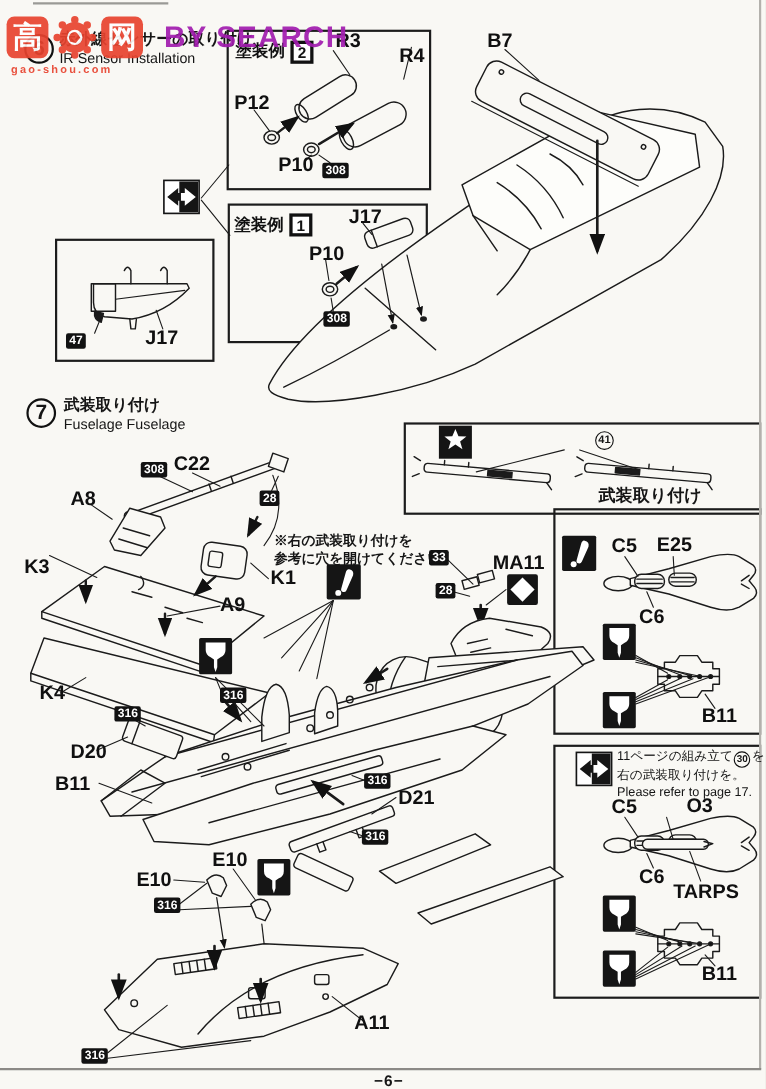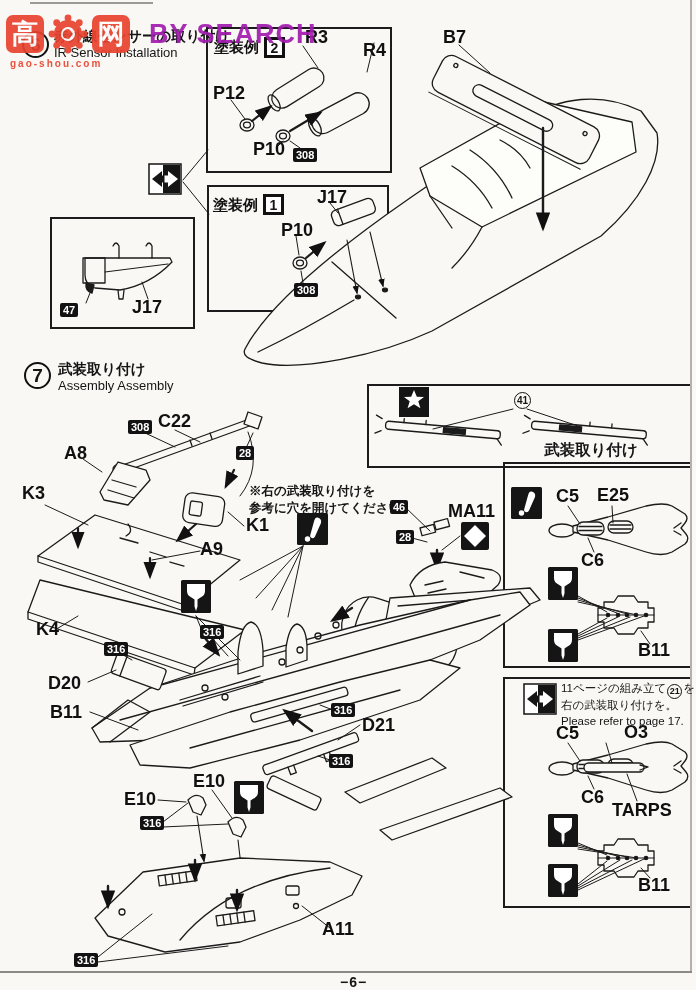--- a/index.html
+++ b/index.html
@@ -67,21 +67,21 @@
 
   <div class="circ step" style="left:22px;top:31px">6</div>
   <div class="steptitle" style="left:54px;top:27px">
     <span class="jp">赤外線センサーの取り付け</span>
     <span class="en">IR Sensor Installation</span>
   </div>
 
   <div class="circ step" style="left:24px;top:362px">7</div>
   <div class="steptitle" style="left:58px;top:360px">
     <span class="jp">武装取り付け</span>
-    <span class="en">Assembly Assembly</span>
+    <span class="en">Fuselage Fuselage</span>
   </div>
 
   <div class="box" style="left:206px;top:27px;width:186px;height:146px"></div>
   <div class="box" style="left:207px;top:185px;width:182px;height:127px"></div>
   <div class="box" style="left:50px;top:217px;width:145px;height:112px"></div>
   <div class="box" style="left:367px;top:384px;width:325px;height:84px"></div>
   <div class="box" style="left:503px;top:462px;width:189px;height:206px"></div>
   <div class="box" style="left:503px;top:677px;width:189px;height:231px"></div>
 
   <svg id="artlayer" width="696" height="990" viewBox="0 0 696 990">
@@ -444,62 +444,62 @@
 
   <div class="plabel md" style="left:213px;top:197px">塗装例</div>
   <div class="numbox" style="left:263px;top:194px">1</div>
   <div class="plabel lg" style="left:317px;top:188px">J17</div>
   <div class="plabel lg" style="left:281px;top:221px">P10</div>
   <div class="chip" style="left:294px;top:283px">308</div>
 
   <div class="chip" style="left:60px;top:303px">47</div>
   <div class="plabel lg" style="left:132px;top:298px">J17</div>
 
-  <div class="circ small" style="left:514px;top:392px">41</div>
+  <div class="circ small" style="left:541px;top:392px">41</div>
 
   <div class="chip" style="left:128px;top:420px">308</div>
   <div class="plabel lg" style="left:158px;top:412px">C22</div>
   <div class="chip" style="left:236px;top:446px">28</div>
   <div class="plabel lg" style="left:64px;top:444px">A8</div>
 
-  <div class="plabel lg" style="left:22px;top:484px">K3</div>
+  <div class="plabel lg" style="left:22px;top:506px">K3</div>
   <div class="plabel lg" style="left:246px;top:516px">K1</div>
   <div class="plabel lg" style="left:200px;top:540px">A9</div>
   <div class="plabel lg" style="left:36px;top:620px">K4</div>
 
   <div class="notetext" style="left:249px;top:483px">※右の武装取り付けを</div>
   <div class="notetext" style="left:249px;top:500px">参考に穴を開けてください。</div>
 
-  <div class="chip" style="left:390px;top:500px">46</div>
+  <div class="chip" style="left:390px;top:500px">33</div>
   <div class="chip" style="left:396px;top:530px">28</div>
   <div class="plabel lg" style="left:448px;top:502px">MA11</div>
 
   <div class="chip" style="left:104px;top:642px">316</div>
   <div class="chip" style="left:200px;top:625px">316</div>
-  <div class="plabel lg" style="left:48px;top:674px">D20</div>
+  <div class="plabel lg" style="left:64px;top:674px">D20</div>
   <div class="plabel lg" style="left:50px;top:703px">B11</div>
   <div class="chip" style="left:331px;top:703px">316</div>
   <div class="plabel lg" style="left:362px;top:716px">D21</div>
   <div class="chip" style="left:329px;top:754px">316</div>
 
   <div class="plabel lg" style="left:193px;top:772px">E10</div>
   <div class="plabel lg" style="left:124px;top:790px">E10</div>
   <div class="chip" style="left:140px;top:816px">316</div>
 
   <div class="plabel lg" style="left:322px;top:920px">A11</div>
   <div class="chip" style="left:74px;top:953px">316</div>
 
   <div class="wtitle" style="left:503px;top:440px;width:176px">武装取り付け</div>
   <div class="plabel lg" style="left:556px;top:487px">C5</div>
   <div class="plabel lg" style="left:597px;top:486px">E25</div>
   <div class="plabel lg" style="left:581px;top:551px">C6</div>
   <div class="plabel lg" style="left:638px;top:641px">B11</div>
 
   <div class="reftext" style="left:561px;top:680px">
-    <span>11ページの組み立て</span><span class="circ inline">21</span><span>を</span>
+    <span>11ページの組み立て</span><span class="circ inline">30</span><span>を</span>
   </div>
   <div class="reftext" style="left:561px;top:697px">右の武装取り付けを。</div>
   <div class="reftext" style="left:561px;top:713px">Please refer to page 17.</div>
   <div class="plabel lg" style="left:556px;top:724px">C5</div>
   <div class="plabel lg" style="left:624px;top:723px">O3</div>
   <div class="plabel lg" style="left:581px;top:788px">C6</div>
   <div class="plabel lg" style="left:612px;top:801px">TARPS</div>
   <div class="plabel lg" style="left:638px;top:876px">B11</div>
 
   <div class="footer" style="left:340px;top:974px">−6−</div>

